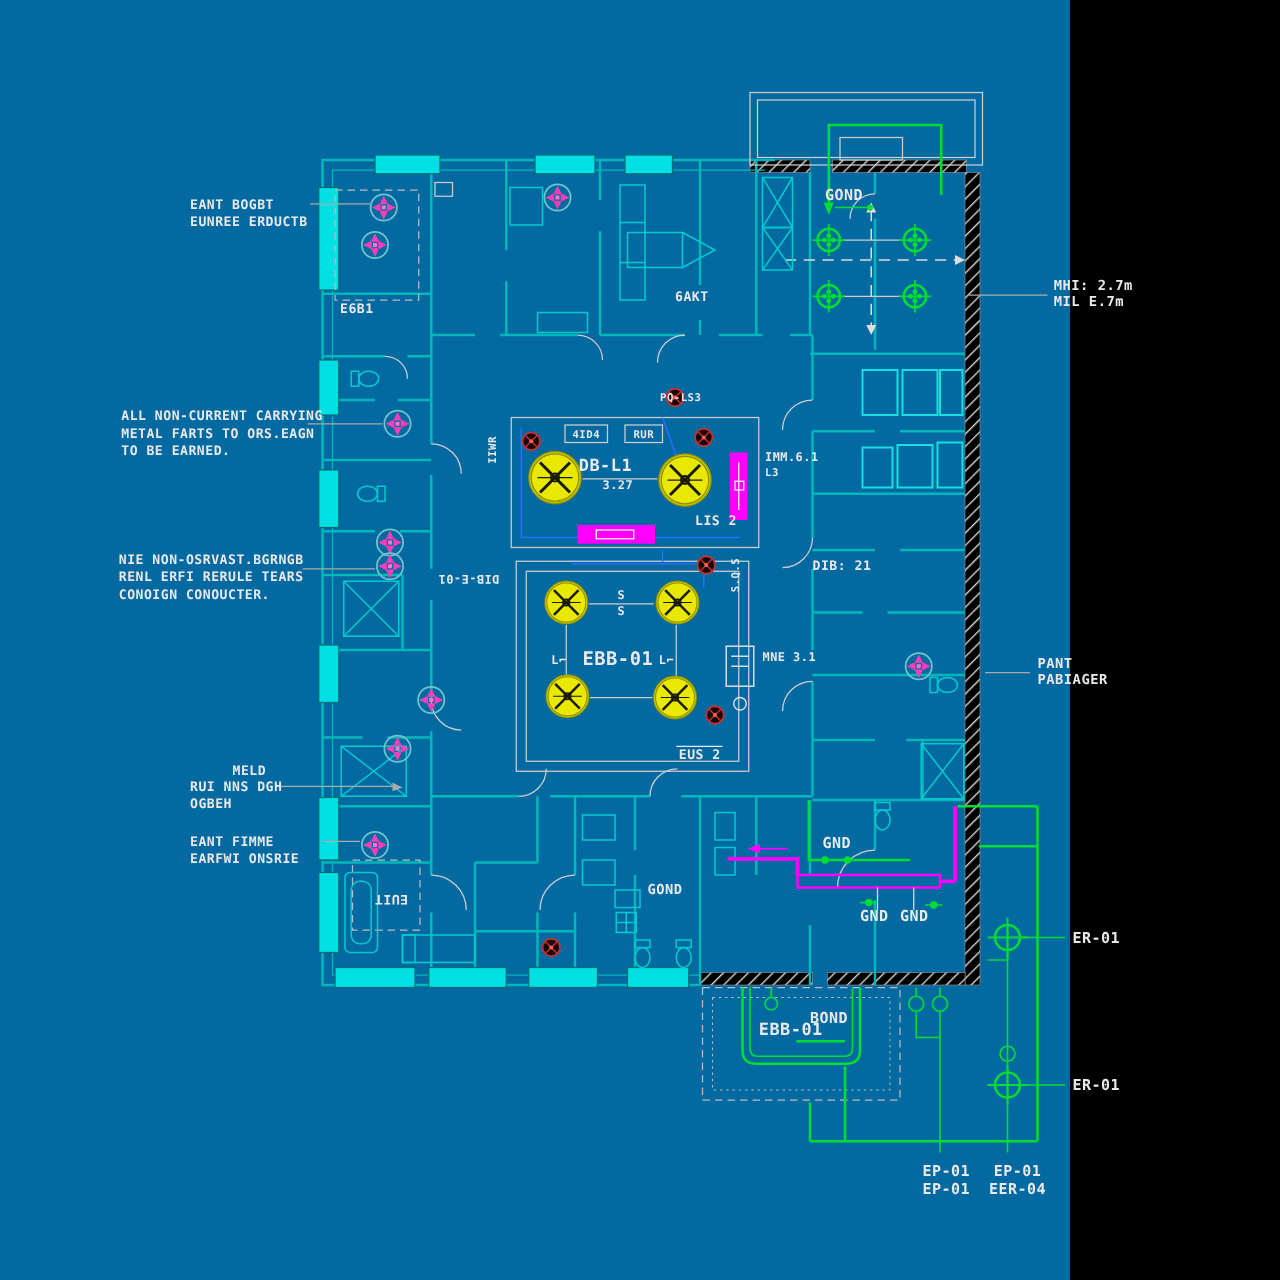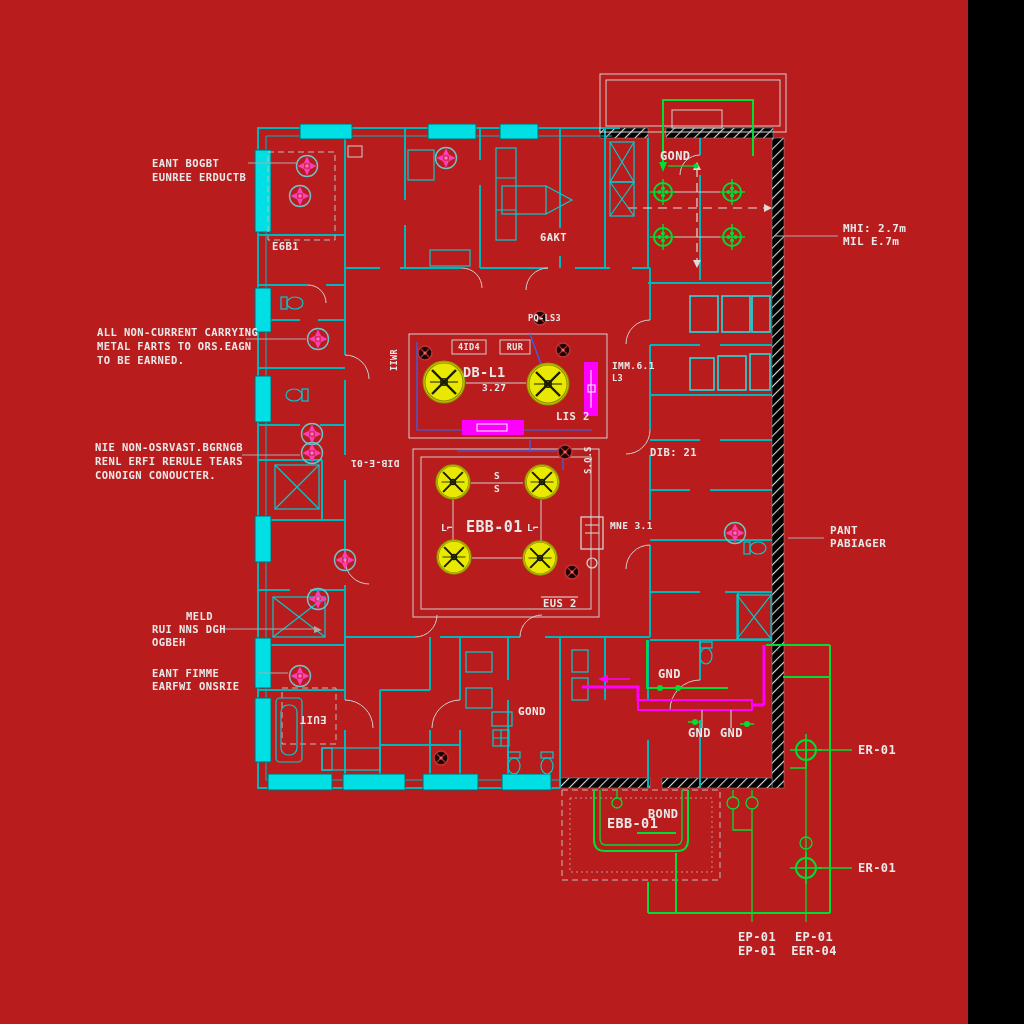--- a/index.html
+++ b/index.html
@@ -1,16 +1,16 @@
 <!DOCTYPE html>
 <html><head>
 <meta charset="utf-8">
 <style>
   html,body{margin:0;padding:0;background:#000;width:1024px;height:1024px;overflow:hidden}
-  #stage{position:relative;width:968px;height:1024px;background:#b91c1c}
+  #stage{position:relative;width:856px;height:1024px;background:#0369a1}
   svg{position:absolute;left:0;top:0}
   text{font-family:"DejaVu Sans Mono",monospace;fill:#e9e9e9;font-weight:600;letter-spacing:.4px}
   .t8{font-size:8.5px}.t9{font-size:9.5px}.t10{font-size:10.5px}
   .t11{font-size:11px}.t12{font-size:12px}.t13{font-size:13.5px}.t15{font-size:15px}
   .wall{stroke:#00b7bb;stroke-width:2;fill:none}
   .wallthin{stroke:#00b7bb;stroke-width:1;fill:none}
   .fix{stroke:#00ccd0;stroke-width:1.2;fill:none}
   .fixb{stroke:#19dfe3;stroke-width:1.6;fill:none}
   .wht{stroke:#cfcfcf;stroke-width:1;fill:none}
   .whd{stroke:#bdbdbd;stroke-width:1;fill:none;stroke-dasharray:6 4}

